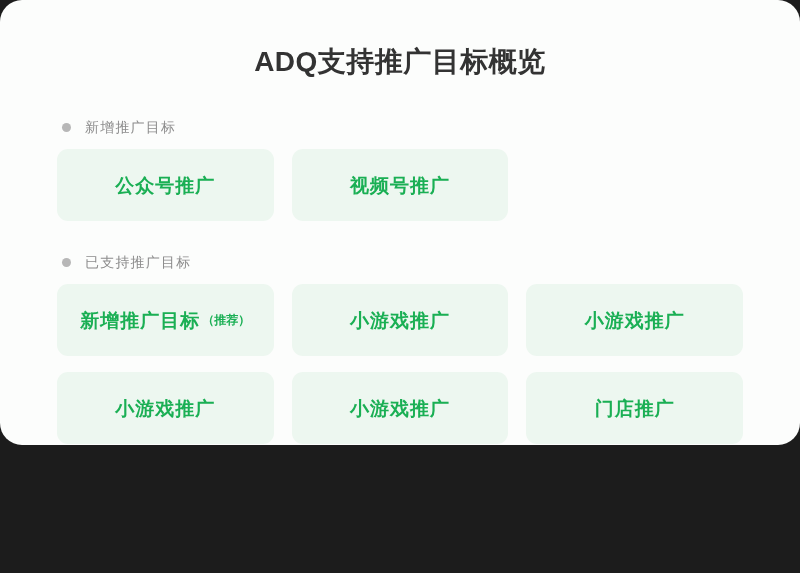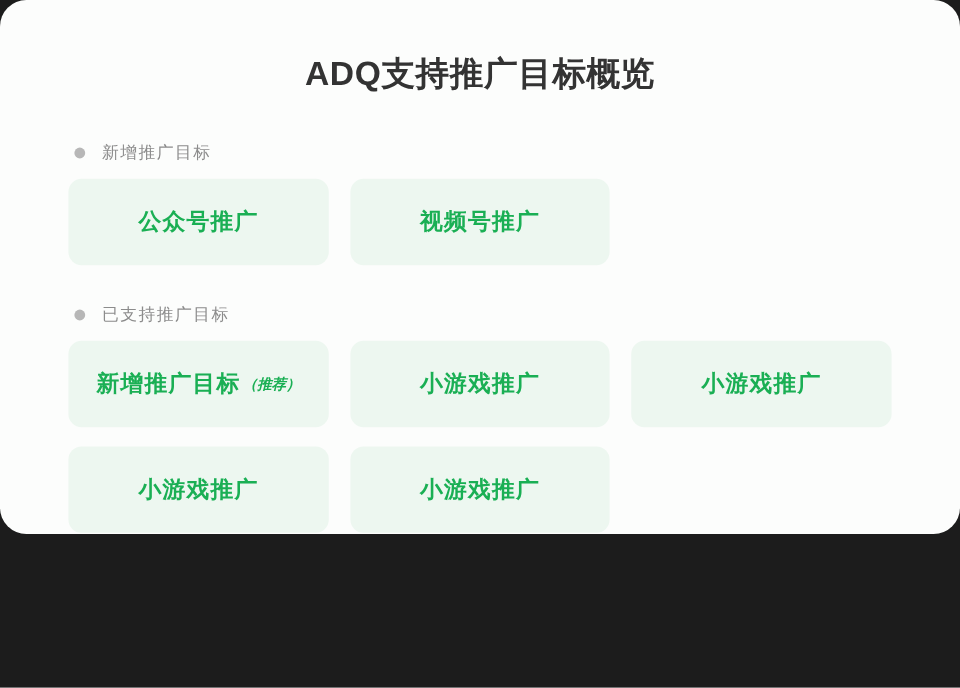--- a/index.html
+++ b/index.html
@@ -88,21 +88,20 @@
     letter-spacing: 1px;
     white-space: nowrap;
     line-height: 1;
   }
   .card-note {
     font-size: 12px;
     font-weight: bold;
     color: #1aaf54;
     letter-spacing: 0;
     margin-left: 2px;
-    font-style: italic;
   }
 </style>
 </head>
 <body>
 
 <div class="page">
 
   <h1 class="page-title">ADQ支持推广目标概览</h1>
 
   <div class="section section-new">
@@ -142,17 +141,20 @@
       </div>
 
       <div class="card">
         <span class="card-label">小游戏推广</span>
       </div>
 
       <div class="card">
         <span class="card-label">小游戏推广</span>
       </div>
 
+      <div class="card">
+        <span class="card-label">门店推广</span>
+      </div>
 
     </div>
   </div>
 
 </div>
 
 </body></html>

